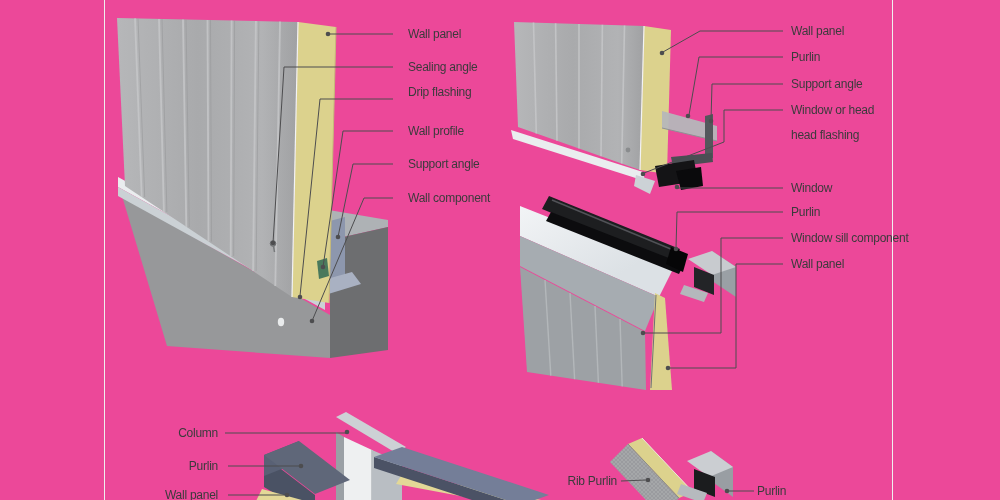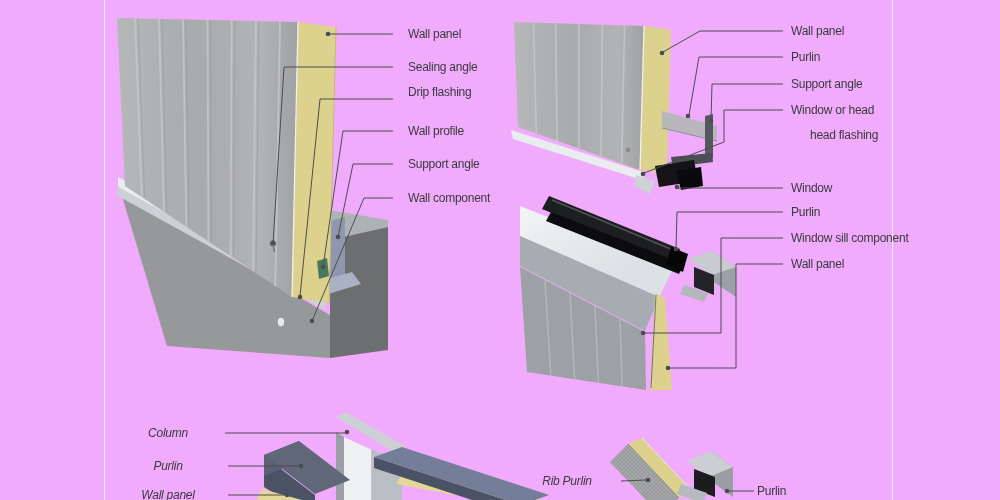--- a/index.html
+++ b/index.html
@@ -1,21 +1,21 @@
 <!DOCTYPE html>
 <html style="--panel-gray: #aaabad; --panel-rib-light: #c8c9cb; --insulation-yellow: #dcd28d; --flashing-white: #eaedef; --concrete-front: #97989a; --concrete-side: #6d6e70; --concrete-top: #aeb2b5; --support-angle-blue: #8d97ad; --steel-dark: #54575c; --frame-black: #141416; --purlin-navy: #5f6779; --purlin-navy-light: #747e98; --column-light: #eef0f1; --text: #3b3b3c; --leader: #4d4d4f;"><head>
 <meta charset="utf-8">
 <style>
   html,body{margin:0;padding:0;background:#fff;}
-  .stage{position:relative;width:1000px;height:500px;background:#f0abfc;overflow:hidden;
+  .stage{position:relative;width:1000px;height:500px;background:#ec4899;overflow:hidden;
          font-family:"Liberation Sans",sans-serif;}
   .stage svg{position:absolute;left:0;top:0;}
   .lbl{position:absolute;font-size:12px;letter-spacing:-0.25px;color:var(--text,#3b3b3c);
        transform:translateY(-50%);white-space:nowrap;line-height:1;}
-  .lbl.ra{text-align:center;font-style:italic;}
+  .lbl.ra{text-align:right;}
   
   .cYellow{fill:var(--insulation-yellow,#dcd28d);}
   .cWhiteFlash{fill:var(--flashing-white,#eaedef);}
   .cConcF{fill:var(--concrete-front,#97989a);}
   .cConcS{fill:var(--concrete-side,#6d6e70);}
   .cConcT{fill:var(--concrete-top,#aeb2b5);}
   .cBlue{fill:var(--support-angle-blue,#8d97ad);}
   .cSteel{fill:var(--steel-dark,#54575c);}
   .cBlack{fill:var(--frame-black,#141416);}
   .cNavy{fill:var(--purlin-navy,#5f6779);}
@@ -204,21 +204,21 @@
   <div class="lbl" style="left:408px;top:67px">Sealing angle</div>
   <div class="lbl" style="left:408px;top:92px">Drip flashing</div>
   <div class="lbl" style="left:408px;top:131px">Wall profile</div>
   <div class="lbl" style="left:408px;top:164px">Support angle</div>
   <div class="lbl" style="left:408px;top:198px">Wall component</div>
 
   <div class="lbl" style="left:791px;top:31px">Wall panel</div>
   <div class="lbl" style="left:791px;top:57px">Purlin</div>
   <div class="lbl" style="left:791px;top:84px">Support angle</div>
   <div class="lbl" style="left:791px;top:110px">Window or head</div>
-  <div class="lbl" style="left:810px;top:135px">head flashing</div>
+  <div class="lbl" style="left:791px;top:135px">head flashing</div>
   <div class="lbl" style="left:791px;top:188px">Window</div>
   <div class="lbl" style="left:791px;top:212px">Purlin</div>
   <div class="lbl" style="left:791px;top:238px">Window sill component</div>
   <div class="lbl" style="left:791px;top:264px">Wall panel</div>
 
   <div class="lbl ra" style="left:118px;width:100px;top:433px">Column</div>
   <div class="lbl ra" style="left:118px;width:100px;top:466px">Purlin</div>
   <div class="lbl ra" style="left:118px;width:100px;top:495px">Wall panel</div>
 
   <div class="lbl ra" style="left:517px;width:100px;top:481px">Rib Purlin</div>

